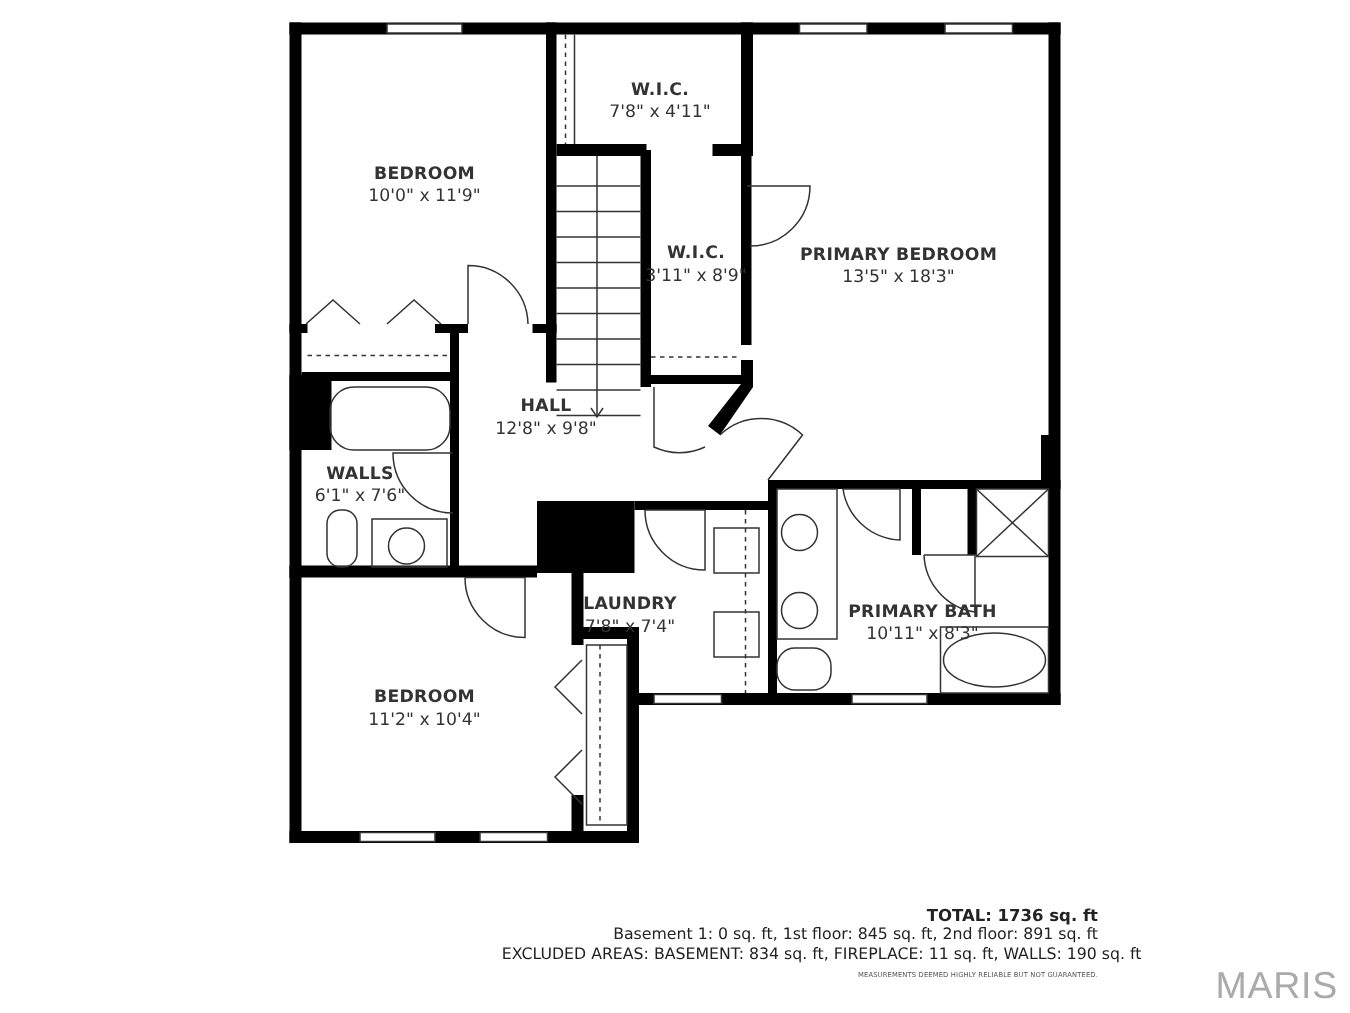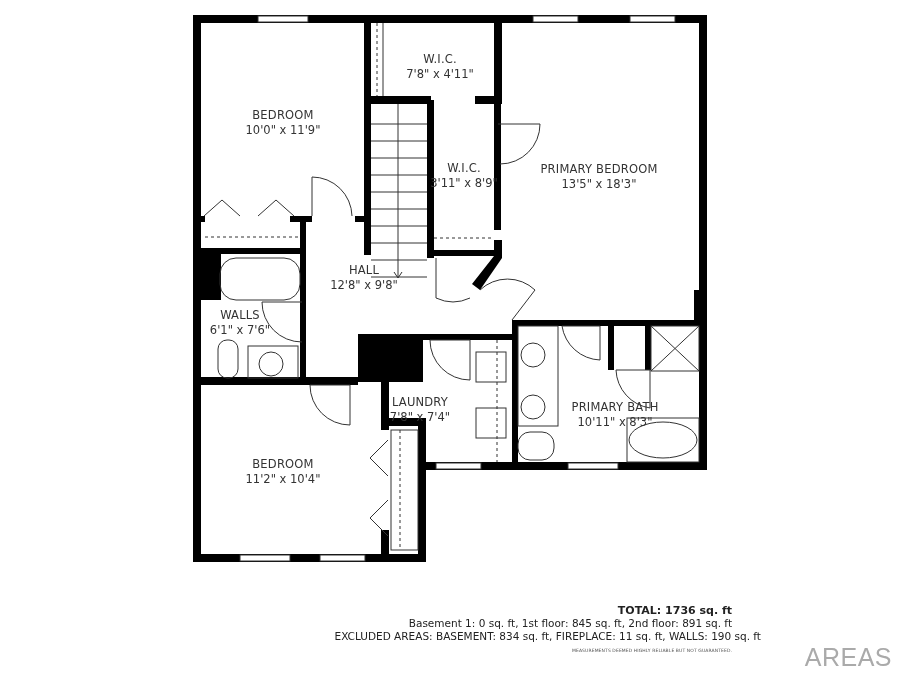--- a/index.html
+++ b/index.html
@@ -1,19 +1,19 @@
 <!DOCTYPE html>
 <html><head>
   <meta charset="utf-8">
   <style>
     html, body { margin:0; padding:0; background:#ffffff; }
     body { width:900px; height:675px; position:relative; overflow:hidden; font-family:"DejaVu Sans", sans-serif; }
     #plan { position:absolute; left:0; top:0; width:900px; height:675px; }
     .room-label { position:absolute; text-align:center; color:#333; font-size:11.5px; line-height:15px; white-space:nowrap; transform:translateX(-50%); }
-    .room-label .rname { display:block; letter-spacing:0.2px; }
+    .room-label .rname { display:block; letter-spacing:0.2px;font-weight:bold; }
     .room-label .rdim { display:block; }
     .footer { position:absolute; left:0; width:732px; text-align:right; color:#222; }
     .f-total { top:604px; font-size:11px; font-weight:bold; }
     .f-floors { top:617px; font-size:10.5px; }
     .f-excl { top:630px; font-size:10.5px;padding-left:29px; }
     .f-disc { top:648px; font-size:4.5px; color:#555; letter-spacing:0.1px; }
     .brand { position:absolute; right:8px; top:643px; font-size:25px; color:#aaaaaa; font-family:"Liberation Sans", sans-serif; letter-spacing:0.5px; }
   </style>
 </head>
 <body>
@@ -162,13 +162,13 @@
 </div>
 <div class="room-label" style="left:283px; top:457px;">
   <span class="rname">BEDROOM</span>
   <span class="rdim">11'2" x 10'4"</span>
 </div>
 
 <div class="footer f-total">TOTAL: 1736 sq. ft</div>
 <div class="footer f-floors">Basement 1: 0 sq. ft, 1st floor: 845 sq. ft, 2nd floor: 891 sq. ft</div>
 <div class="footer f-excl">EXCLUDED AREAS: BASEMENT: 834 sq. ft, FIREPLACE: 11 sq. ft, WALLS: 190 sq. ft</div>
 <div class="footer f-disc">MEASUREMENTS DEEMED HIGHLY RELIABLE BUT NOT GUARANTEED.</div>
-<div class="brand">AREAS</div>
+<div class="brand">MARIS</div>
 
 </body></html>

